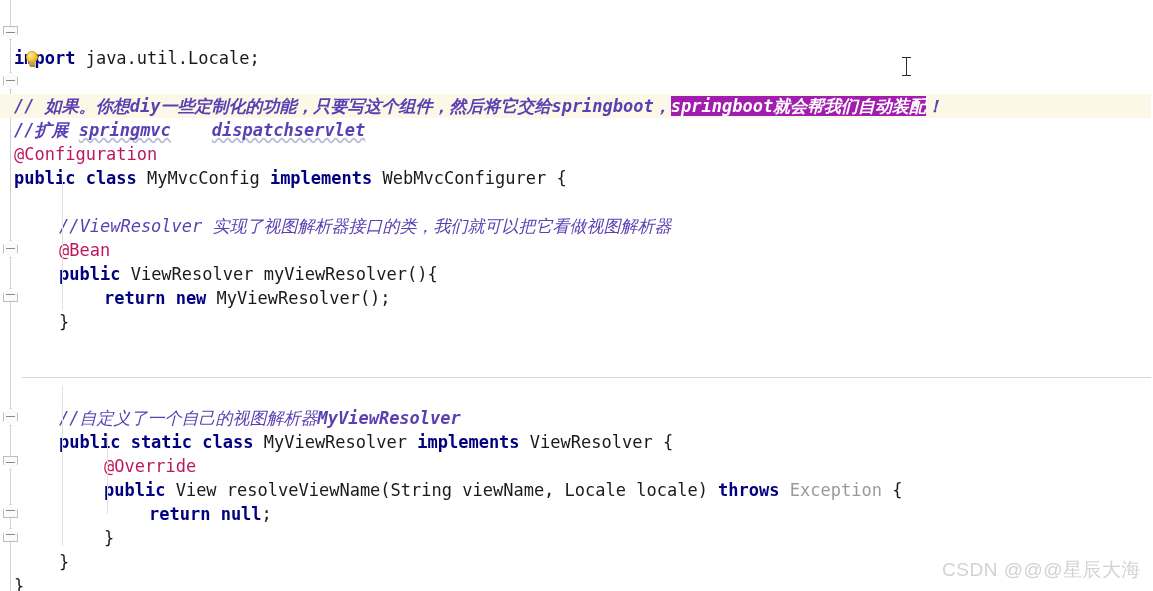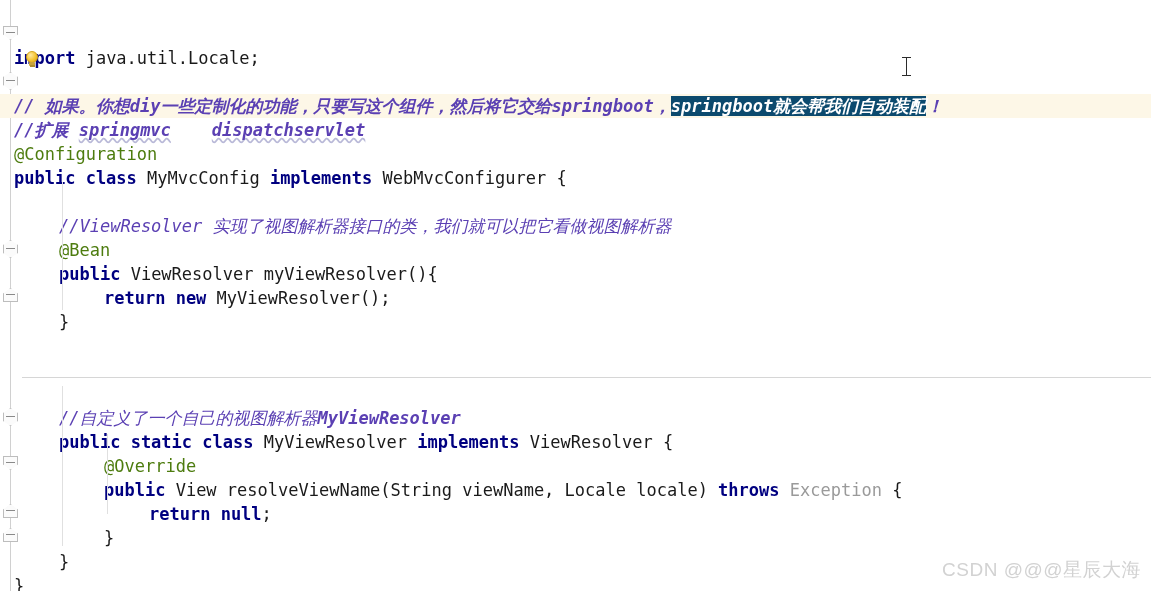--- a/index.html
+++ b/index.html
@@ -41,25 +41,25 @@
     margin-top:24px;
   }
   .line .txt{position:absolute;left:14px;top:0;white-space:pre;}
   .hl-line{
     background:#fdf7e7;
   }
 
   
   .kw   {color:#000080;font-weight:bold;}
   .plain{color:#1a1a1a;}
-  .anno {color:#4d7c0f;}
+  .anno {color:#be185d;}
   .cmt  {color:#5b40b3;font-style:italic;}
   .cmt-b{color:#5b40b3;font-style:italic;font-weight:bold;}
   .gray {color:#9a9a9a;}
-  .sel  {background:#0c4a6e;color:#ffffff;}
+  .sel  {background:#a21caf;color:#ffffff;}
   .typo {text-decoration:underline wavy #b9b9d8;text-decoration-skip-ink:none;}
 
   
   .sep{
     position:absolute;left:22px;width:1131px;height:1px;background:#d6d6d6;
   }
   
   .iguide{
     position:absolute;width:1px;background:#e0e0e0;
   }

